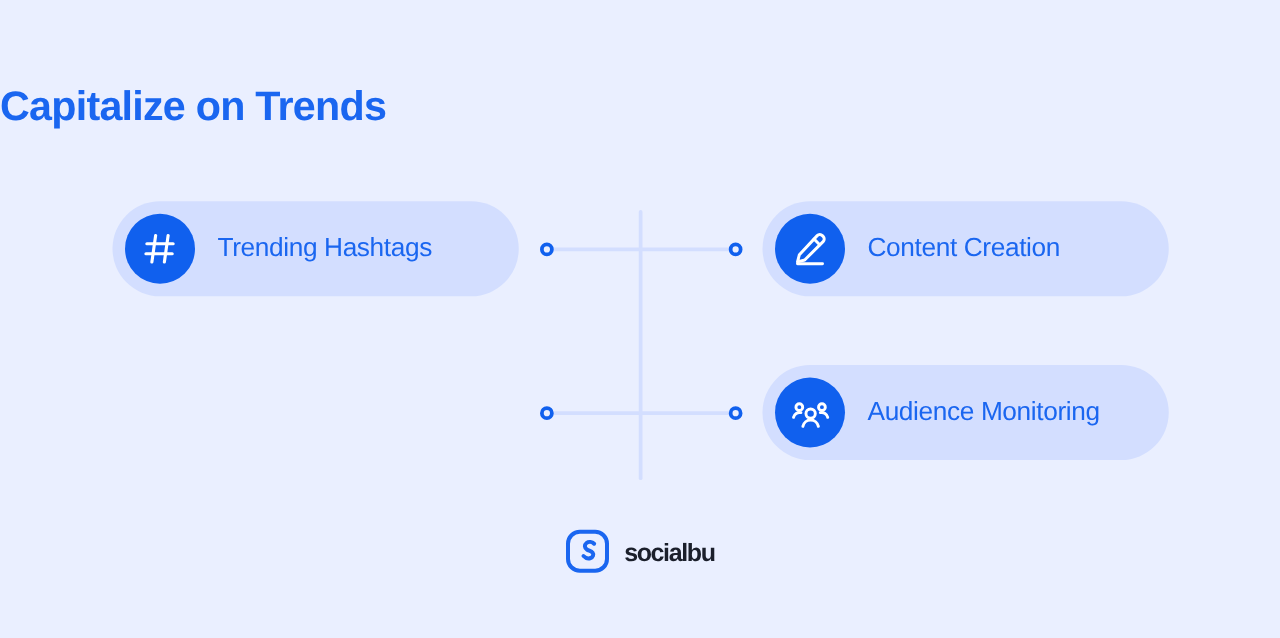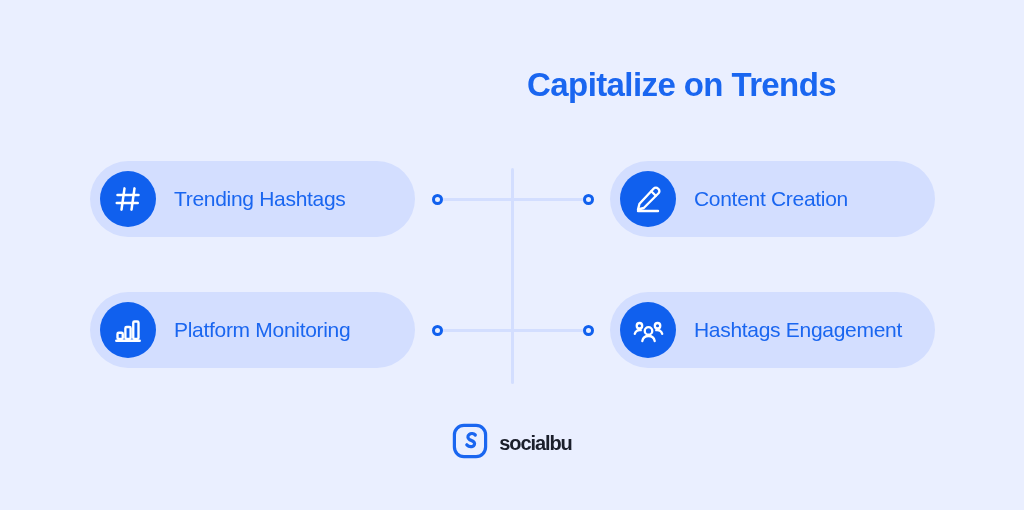--- a/index.html
+++ b/index.html
@@ -20,21 +20,21 @@
     left: 0; top: 0;
     width: 1024px;
     height: 510px;
   }
   
   .title {
     position: absolute;
     left: 0;
     top: 66px;
     width: 836px;
-    text-align: right;
+    text-align: left;
     font-size: 33px;
     font-weight: bold;
     color: #1a66f0;
     letter-spacing: -0.6px;
   }
   
   .connectors {
     position: absolute;
     left: 0; top: 0;
     width: 1024px;
@@ -167,44 +167,33 @@
     <span class="card-icon">
       <svg width="30" height="30" viewBox="0 0 24 24" fill="none" stroke="#ffffff" stroke-width="1.9" stroke-linecap="round" stroke-linejoin="round">
         <path d="M16.6 3.6a2.3 2.3 0 0 1 3.3 0l0.5 0.5a2.3 2.3 0 0 1 0 3.3L8.6 19.2 4 20.4l1.2-4.6z"></path>
         <line x1="14.6" y1="5.8" x2="18.2" y2="9.4"></line>
         <line x1="4" y1="21.6" x2="20" y2="21.6"></line>
       </svg>
     </span>
     <span class="card-label">Content Creation</span>
   </div>
 
-  <div class="card left row2">
-    <span class="card-icon">
-      <svg width="30" height="30" viewBox="0 0 24 24" fill="none" stroke="#ffffff" stroke-width="1.9" stroke-linecap="round" stroke-linejoin="round">
-        <rect x="3.6" y="14.2" width="4.2" height="5.0" rx="1"></rect>
-        <rect x="9.9" y="9.6" width="4.2" height="9.6" rx="1"></rect>
-        <rect x="16.2" y="5.2" width="4.2" height="14.0" rx="1"></rect>
-        <line x1="2.6" y1="20.6" x2="21.4" y2="20.6"></line>
-      </svg>
-    </span>
-    <span class="card-label">Platform Monitoring</span>
-  </div>
 
   <div class="card right row2">
     <span class="card-icon">
       <svg width="31" height="31" viewBox="0 0 24 24" fill="none" stroke="#ffffff" stroke-width="1.8" stroke-linecap="round" stroke-linejoin="round">
         <circle cx="12" cy="12.3" r="2.9"></circle>
         <path d="M7.2 20.2a4.9 4.9 0 0 1 9.6 0"></path>
         <circle cx="5.0" cy="8.3" r="2.1"></circle>
         <path d="M1.4 14.6a3.8 3.8 0 0 1 4.6-2.9"></path>
         <circle cx="19.0" cy="8.3" r="2.1"></circle>
         <path d="M22.6 14.6a3.8 3.8 0 0 0-4.6-2.9"></path>
       </svg>
     </span>
-    <span class="card-label">Hashtags Engagement</span>
+    <span class="card-label">Audience Monitoring</span>
   </div>
 
   <div class="logo">
     <span class="logo-mark">
       <svg width="36" height="36" viewBox="0 0 36 36" fill="none">
         <rect x="2.4" y="2.4" width="31.2" height="31.2" rx="9.5" stroke="#1a66f0" stroke-width="3.2" fill="none"></rect>
         <path d="M23.3 12.0c-1.6-1.6-4.3-2.0-6.1-0.6-1.9 1.5-1.6 4.0 0.3 5.2 1.5 1.0 3.6 1.3 4.6 2.6 1.1 1.5 0.2 3.6-1.6 4.2-2.0 0.7-4.3-0.1-5.7-1.6" stroke="#1a66f0" stroke-width="3.2" stroke-linecap="round" fill="none"></path>
       </svg>
     </span>
     <span class="logo-text">socialbu</span>

